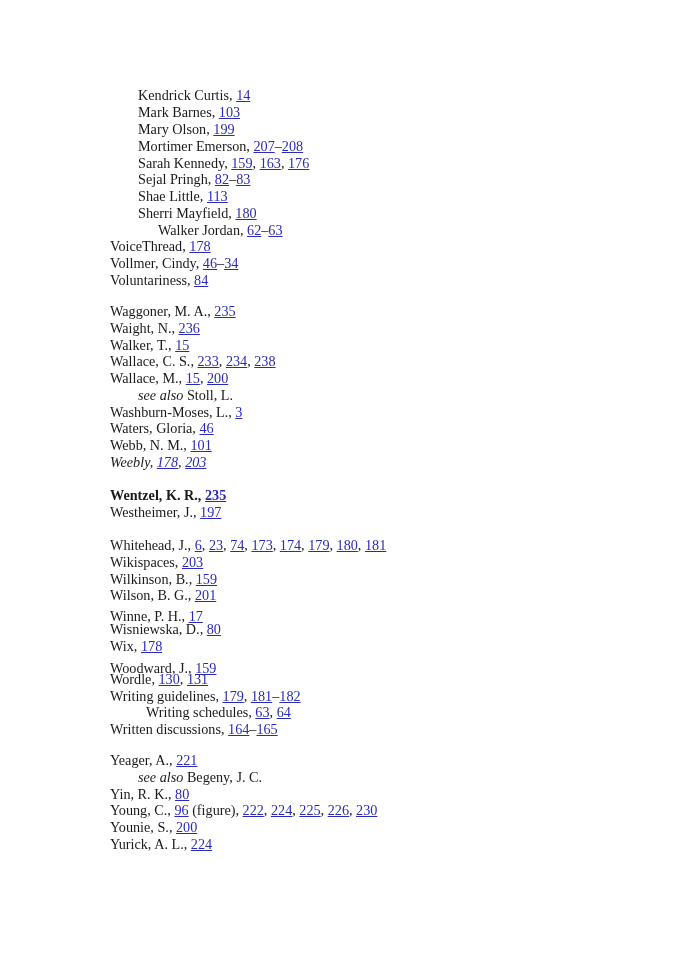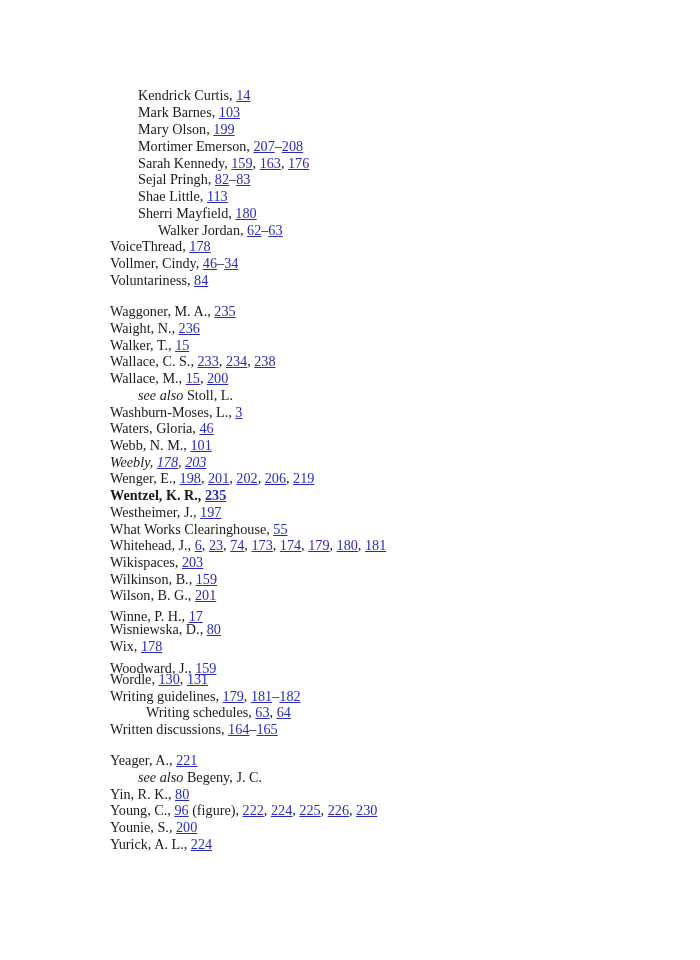--- a/index.html
+++ b/index.html
@@ -58,24 +58,22 @@
     <div class="line lvl0" style="top: 303px;"><span>Waggoner, M. A., </span><a class="ref" href="#">235</a></div>
     <div class="line lvl0" style="top: 320px;"><span>Waight, N., </span><a class="ref" href="#">236</a></div>
     <div class="line lvl0" style="top: 337px;"><span>Walker, T., </span><a class="ref" href="#">15</a></div>
     <div class="line lvl0" style="top: 353px;"><span>Wallace, C. S., </span><a class="ref" href="#">233</a><span>, </span><a class="ref" href="#">234</a><span>, </span><a class="ref" href="#">238</a></div>
     <div class="line lvl0" style="top: 370px;"><span>Wallace, M., </span><a class="ref" href="#">15</a><span>, </span><a class="ref" href="#">200</a></div>
     <div class="line lvl1" style="top: 387px;"><span class="see">see also</span><span> Stoll, L.</span></div>
     <div class="line lvl0" style="top: 404px;"><span>Washburn-Moses, L., </span><a class="ref" href="#">3</a></div>
     <div class="line lvl0" style="top: 420px;"><span>Waters, Gloria, </span><a class="ref" href="#">46</a></div>
     <div class="line lvl0" style="top: 437px;"><span>Webb, N. M., </span><a class="ref" href="#">101</a></div>
     <div class="line lvl0" style="top: 454px; font-style: italic;"><span>Weebly, </span><a class="ref" href="#">178</a><span>, </span><a class="ref" href="#">203</a></div>
-    <div class="line lvl0" style="top: 470px;"><span>Wenger, E., </span><a class="ref" href="#">198</a><span>, </span><a class="ref" href="#">201</a><span>, </span><a class="ref" href="#">202</a><span>, </span><a class="ref" href="#">206</a><span>, </span><a class="ref" href="#">219</a></div>
     <div class="line lvl0" style="top: 487px; font-weight: bold;"><span>Wentzel, K. R., </span><a class="ref" href="#">235</a></div>
     <div class="line lvl0" style="top: 504px;"><span>Westheimer, J., </span><a class="ref" href="#">197</a></div>
-    <div class="line lvl0" style="top: 521px;"><span>What Works Clearinghouse, </span><a class="ref" href="#">55</a></div>
     <div class="line lvl0" style="top: 537px;"><span>Whitehead, J., </span><a class="ref" href="#">6</a><span>, </span><a class="ref" href="#">23</a><span>, </span><a class="ref" href="#">74</a><span>, </span><a class="ref" href="#">173</a><span>, </span><a class="ref" href="#">174</a><span>, </span><a class="ref" href="#">179</a><span>, </span><a class="ref" href="#">180</a><span>, </span><a class="ref" href="#">181</a></div>
     <div class="line lvl0" style="top: 554px;"><span>Wikispaces, </span><a class="ref" href="#">203</a></div>
     <div class="line lvl0" style="top: 571px;"><span>Wilkinson, B., </span><a class="ref" href="#">159</a></div>
     <div class="line lvl0" style="top: 587px;"><span>Wilson, B. G., </span><a class="ref" href="#">201</a></div>
     <div class="line lvl0" style="top: 608px;"><span>Winne, P. H., </span><a class="ref" href="#">17</a></div>
     <div class="line lvl0" style="top: 621px;"><span>Wisniewska, D., </span><a class="ref" href="#">80</a></div>
     <div class="line lvl0" style="top: 638px;"><span>Wix, </span><a class="ref" href="#">178</a></div>
     <div class="line lvl0" style="top: 654px; margin-top: 6px;"><span>Woodward, J., </span><a class="ref" href="#">159</a></div>
     <div class="line lvl0" style="top: 671px;"><span>Wordle, </span><a class="ref" href="#">130</a><span>, </span><a class="ref" href="#">131</a></div>
     <div class="line lvl0" style="top: 688px;"><span>Writing guidelines, </span><a class="ref" href="#">179</a><span>, </span><a class="ref" href="#">181</a><span>–</span><a class="ref" href="#">182</a></div>

